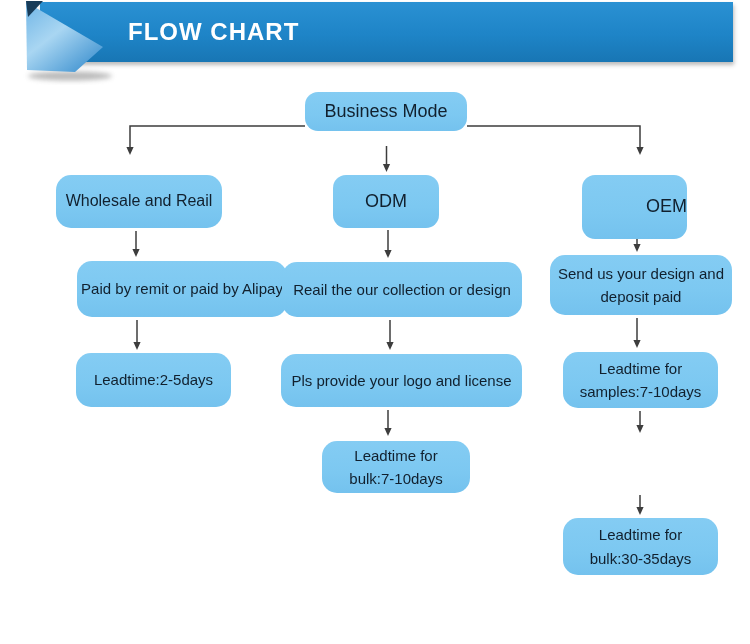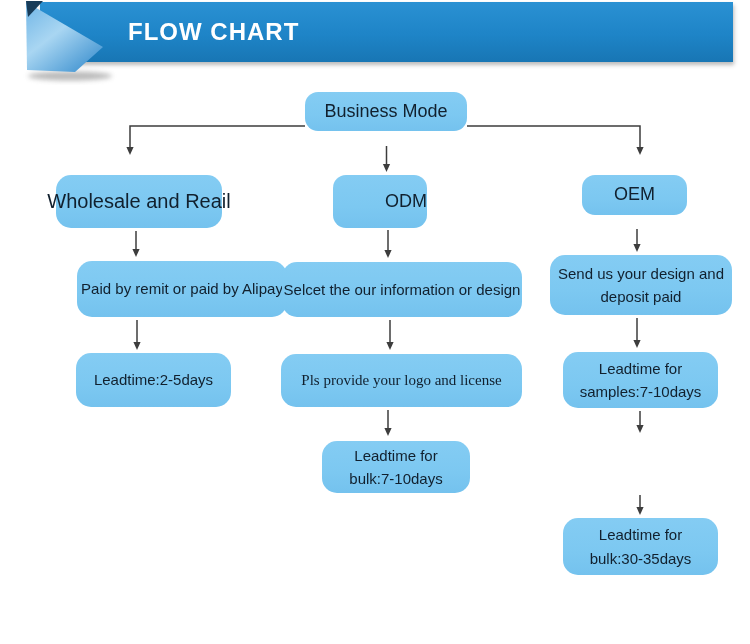--- a/index.html
+++ b/index.html
@@ -48,21 +48,21 @@
     display: flex;
     align-items: center;
     justify-content: center;
     text-align: center;
     font-size: 15px;
     line-height: 1.55;
     z-index: 3;
   }
   .node span { white-space: pre; }
   .node-lg { font-size: 18px; border-radius: 13px; }
-  .node-md { font-size: 20px; }
+  .node-md { font-size: 16px; }
 
   
   .connectors {
     position: absolute;
     left: 0; top: 0;
     z-index: 2;
   }
   .connectors path {
     stroke: var(--arrow, #3d3d3d);
     stroke-width: 1.5;
@@ -138,46 +138,46 @@
   </svg>
 
   <div class="node node-lg" style="left:305px; top:92px; width:162px; height:39px;">
     <span>Business Mode</span>
   </div>
 
   <div class="node node-md" style="left:56px; top:175px; width:166px; height:53px;">
     <span>Wholesale and Reail</span>
   </div>
 
-  <div class="node node-lg" style="left:333px; top:175px; width:94px; height:53px;justify-content:flex-end;">
+  <div class="node node-lg" style="left:333px; top:175px; width:106px; height:53px;">
     <span>ODM</span>
   </div>
 
-  <div class="node node-lg" style="left:582px; top:175px; width:105px; height:40px;">
+  <div class="node node-lg" style="left:582px; top:175px; width:105px; height:64px;justify-content:flex-end;">
     <span>OEM</span>
   </div>
 
   <div class="node" style="left:35px; top:261px; width:210px; height:56px;margin-left:42px;">
     <span>Paid by remit or paid by Alipay</span>
   </div>
 
   <div class="node" style="left:282px; top:262px; width:240px; height:55px;">
-    <span>Selcet the our information or design</span>
+    <span>Reail the our collection or design</span>
   </div>
 
   <div class="node" style="left:550px; top:255px; width:182px; height:60px;">
     <span>Send us your design and
 deposit paid</span>
   </div>
 
   <div class="node" style="left:76px; top:353px; width:155px; height:54px;">
     <span>Leadtime:2-5days</span>
   </div>
 
-  <div class="node" style="left:281px; top:354px; width:241px; height:53px;font-family:Liberation Serif, serif;">
+  <div class="node" style="left:281px; top:354px; width:241px; height:53px;">
     <span>Pls provide your logo and license</span>
   </div>
 
   <div class="node" style="left:563px; top:352px; width:155px; height:56px;">
     <span>Leadtime for
 samples:7-10days</span>
   </div>
 
   <div class="node" style="left:322px; top:441px; width:148px; height:52px;">
     <span>Leadtime for

